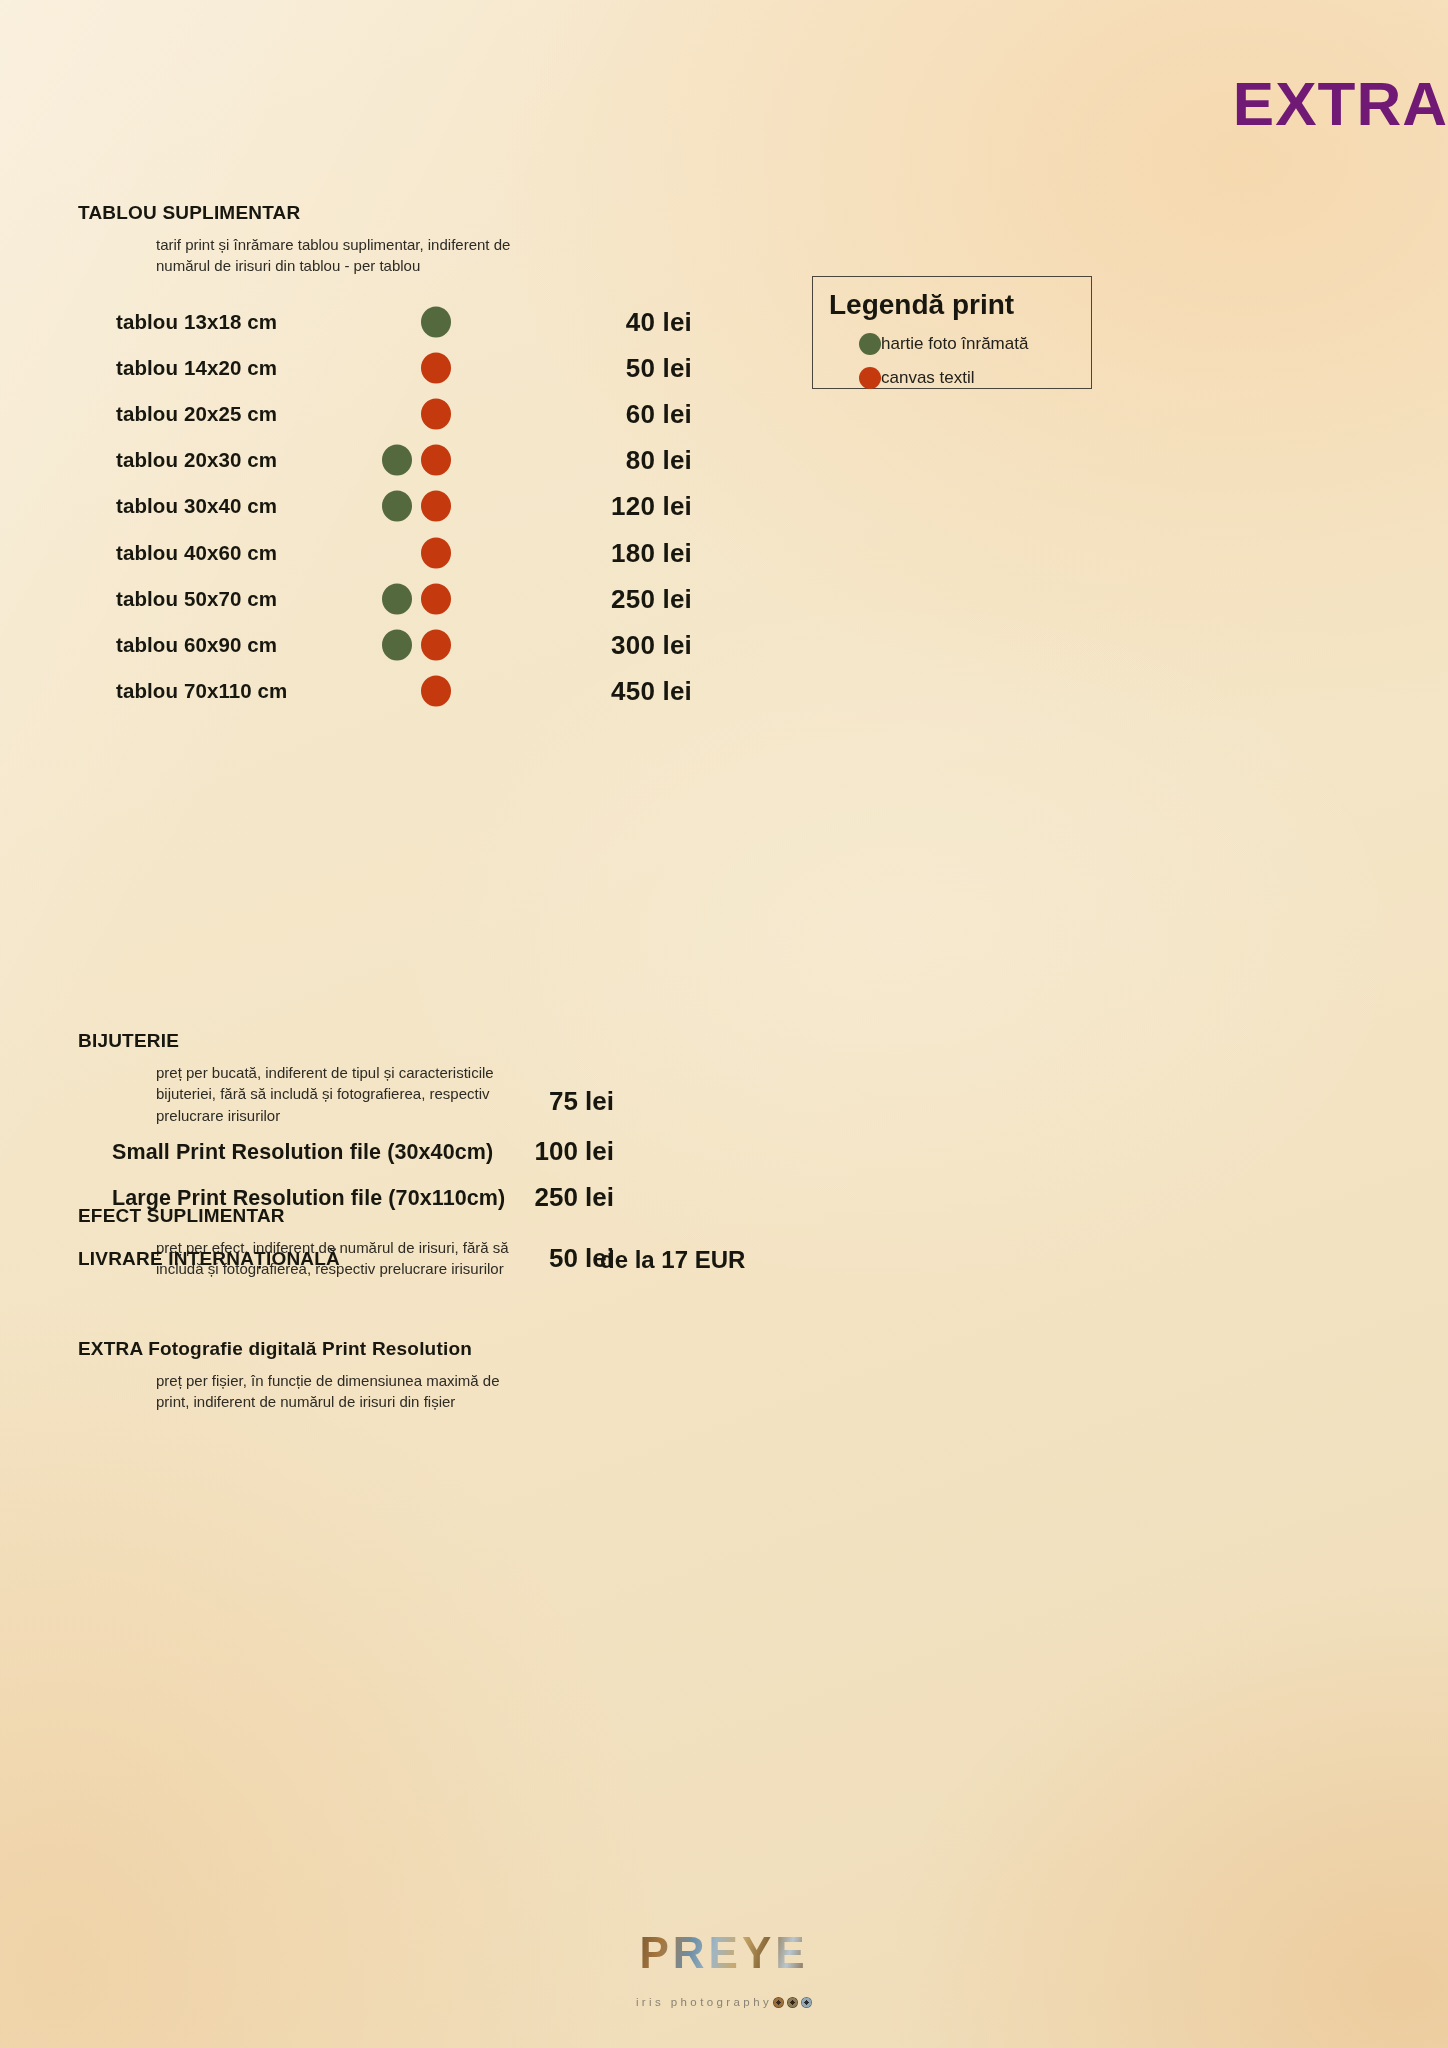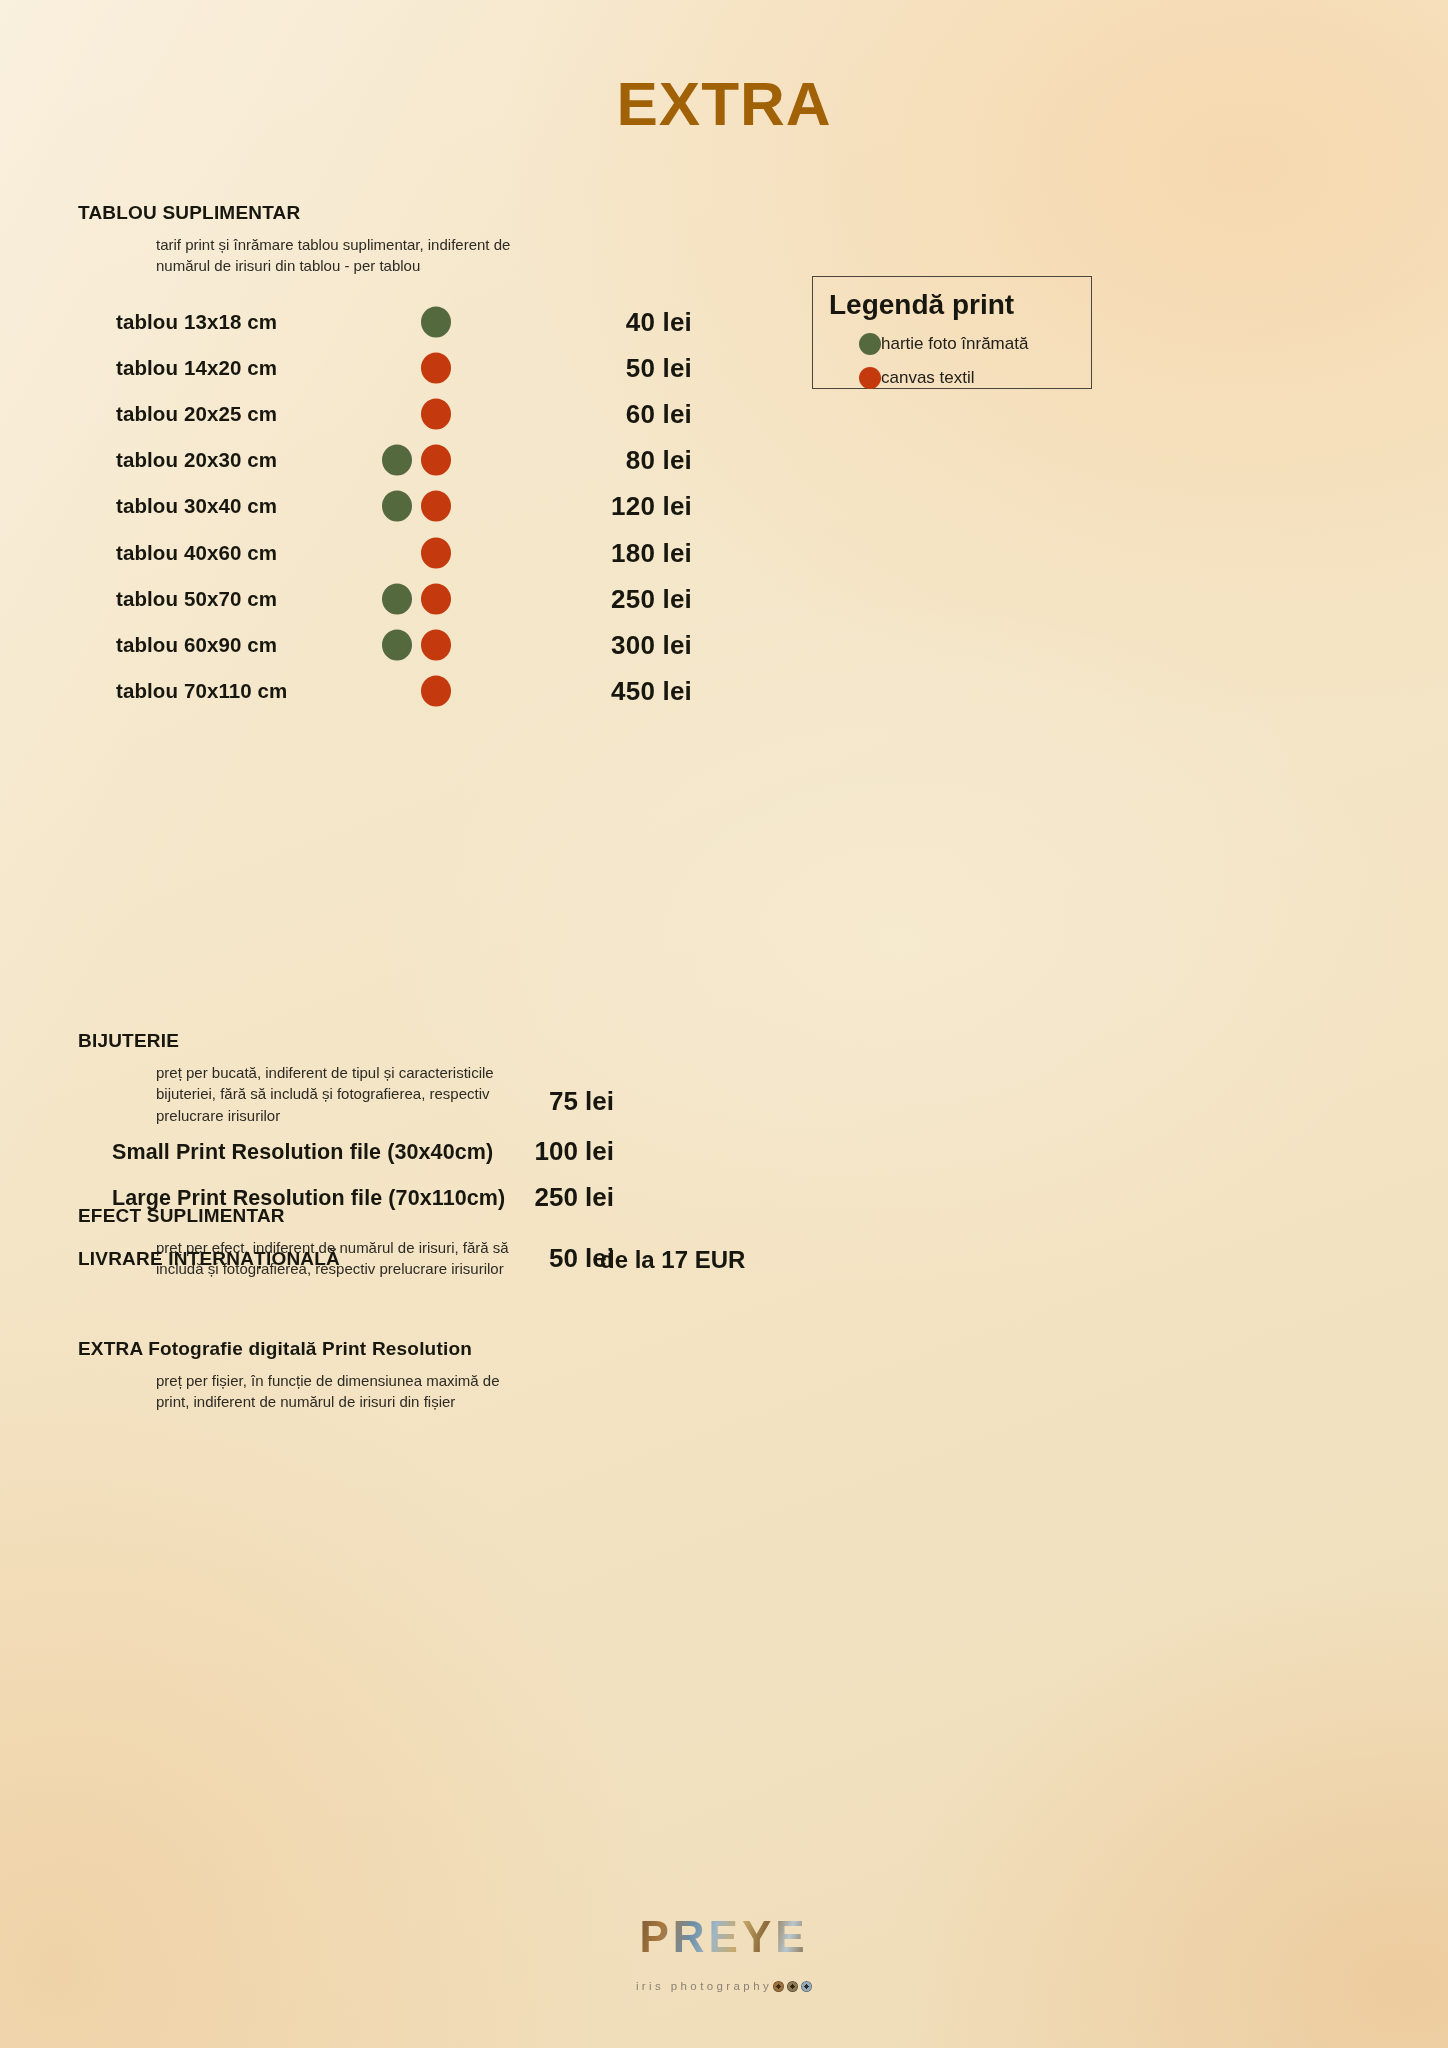--- a/index.html
+++ b/index.html
@@ -34,27 +34,27 @@
       radial-gradient(760px 520px at 62% 46%, rgba(255,250,240,0.22) 0%, rgba(255,250,240,0) 70%);
     pointer-events: none;
   }
   .content {
     position: relative;
     z-index: 2;
   }
 
   
   .doc-title {
-    text-align: center;
+    text-align: right;
     font-size: 62px;
     font-weight: 700;
     letter-spacing: 1px;
     margin: 0;
     padding-top: 68px;
-    color: #a16207;
+    color: #701a75;
   }
 
   
   .section {
     position: absolute;
   }
   .sec-head {
     font-size: 19px;
     font-weight: 700;
     letter-spacing: 0.2px;
@@ -178,20 +178,21 @@
   .logo-word {
     font-size: 44px;
     font-weight: 700;
     letter-spacing: 4px;
     line-height: 1;
     background: linear-gradient(105deg,#7a5a32 0%, #a8773f 14%, #6d8ea6 31%, #9fb6c4 44%, #caa96a 58%, #8a6a3a 72%, #b9c7cf 86%, #7d5e33 100%);
     -webkit-background-clip: text;
     background-clip: text;
     color: transparent;
     display: inline-block;
+    margin-top: 16px;
   }
   .logo-sub-wrap {
     display: flex;
     align-items: flex-end;
     justify-content: center;
     margin-top: 21px;
   }
   .logo-sub {
     font-size: 11.5px;
     letter-spacing: 3.4px;

